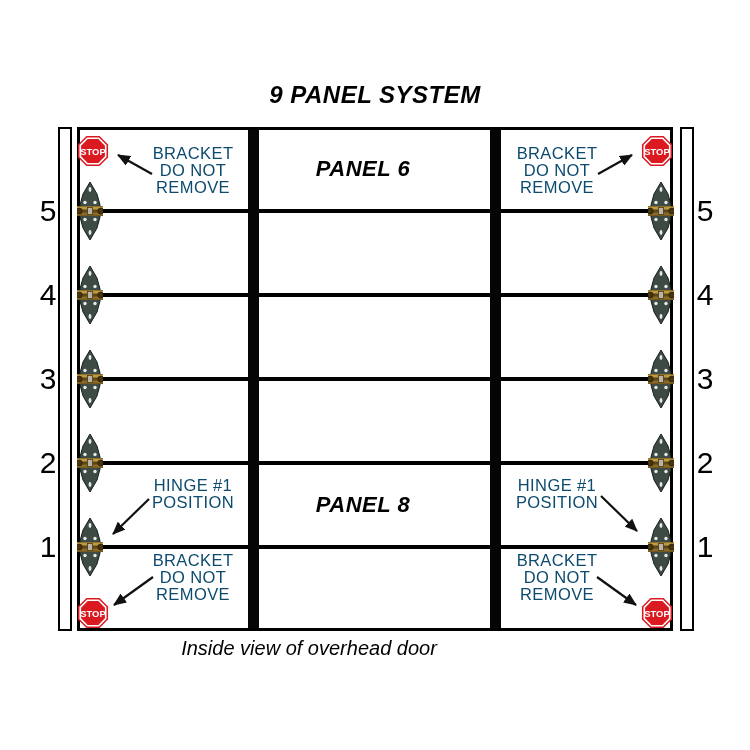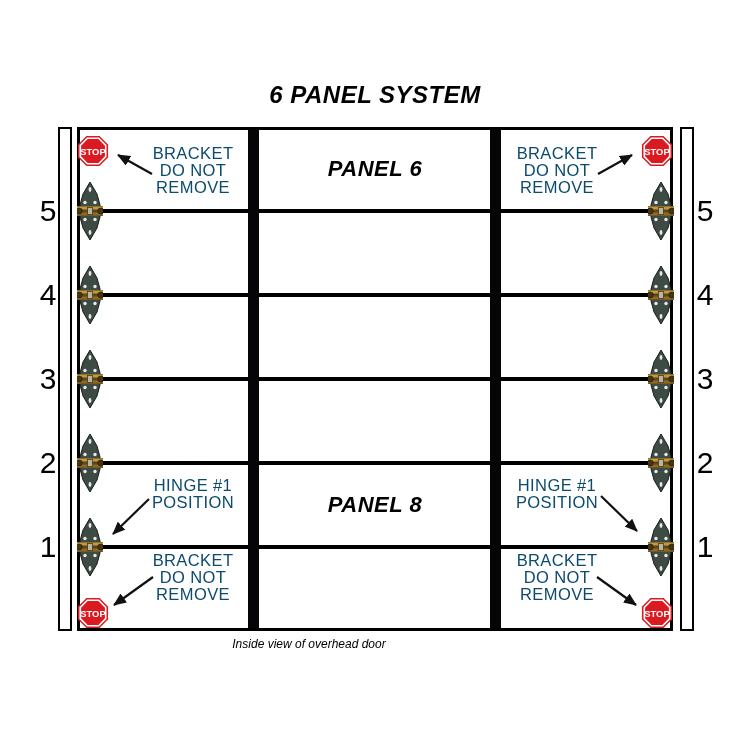--- a/index.html
+++ b/index.html
@@ -6,36 +6,36 @@
   .stage{
     position:relative;width:750px;height:750px;background:#ffffff;overflow:hidden;
     font-family:"Liberation Sans", sans-serif;color:#000;
   }
   .title{
     position:absolute;left:0;top:81px;width:750px;text-align:center;
     font-size:24px;font-weight:bold;font-style:italic;letter-spacing:.5px;
   }
   .caption{
     position:absolute;left:0;top:637px;width:618px;text-align:center;
-    font-size:12px;font-style:italic;
+    font-size:20px;font-style:italic;
   }
   .door{
     position:absolute;left:77px;top:127px;width:596px;height:504px;
     border:3px solid #000;box-sizing:border-box;background:#fff;
   }
   .track{
     position:absolute;top:127px;width:14px;height:504px;
     border:2px solid #000;box-sizing:border-box;background:#fff;
   }
   .track.left{left:58px;}
   .track.right{left:680px;}
   .hline{position:absolute;left:80px;width:590px;height:4px;background:#000;}
   .stile{position:absolute;top:130px;width:11px;height:498px;background:#050508;}
   .panel-label{
-    position:absolute;left:260px;width:230px;height:26px;line-height:26px;text-align:center;
+    position:absolute;left:248px;width:230px;height:26px;line-height:26px;text-align:center;
     font-size:22px;font-weight:bold;font-style:italic;letter-spacing:.5px;
   }
   .num{
     position:absolute;width:30px;height:30px;line-height:30px;text-align:center;
     font-size:30px;font-weight:400;
   }
   .num.left{left:33px;}
   .num.right{left:690px;}
   .note{
     position:absolute;width:124px;text-align:center;
@@ -70,21 +70,21 @@
         <circle cx="2.2" cy="30" r="3" fill="#48350f" stroke="#211804" stroke-width="0.7"></circle>
         <circle cx="23.8" cy="30" r="3" fill="#48350f" stroke="#211804" stroke-width="0.7"></circle>
       </symbol>
       <symbol id="stop-sym" viewBox="0 0 34 34">
         <polygon points="10,1 24,1 33,10 33,24 24,33 10,33 1,24 1,10" fill="#da1a20"></polygon>
         <polygon points="11,3.5 23,3.5 30.5,11 30.5,23 23,30.5 11,30.5 3.5,23 3.5,11" fill="none" stroke="#ffffff" stroke-width="1.7"></polygon>
       </symbol>
     </defs>
   </svg>
 
-  <div class="title">6 PANEL SYSTEM</div>
+  <div class="title">9 PANEL SYSTEM</div>
 
   <div class="track left"></div>
   <div class="track right"></div>
 
   <div class="door"></div>
 
   <div class="hline" style="top:209px"></div>
   <div class="hline" style="top:293px"></div>
   <div class="hline" style="top:377px"></div>
   <div class="hline" style="top:461px"></div>

